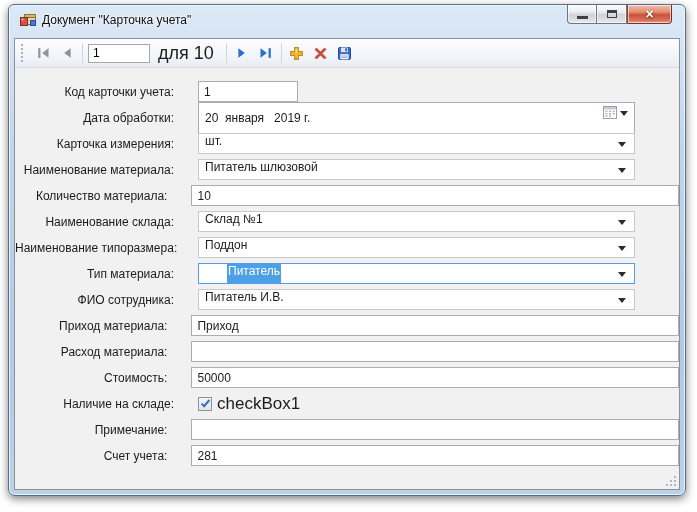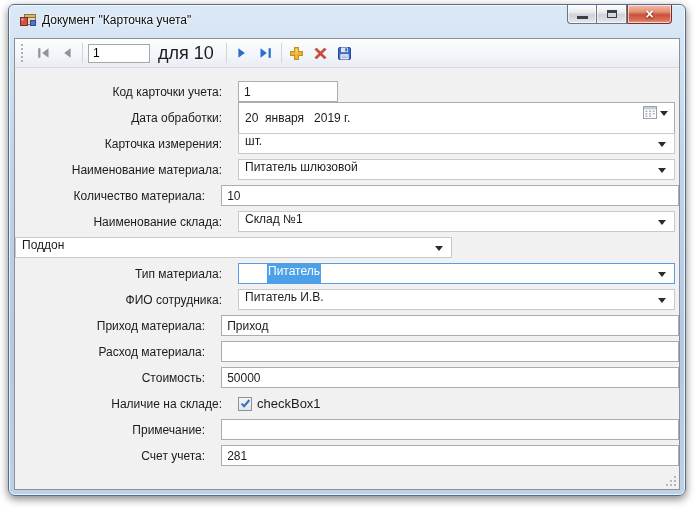--- a/index.html
+++ b/index.html
@@ -41,39 +41,39 @@
   .grip { width:4px; height:18px; border-left:2px dotted #a9b1bd; margin:0 6px 0 2px; }
   .tb-btn { width:24px; height:22px; display:flex; align-items:center; justify-content:center; border-radius:2px; }
   .tb-sep { width:1px; height:20px; background:#d2d5da; margin:0 3px; }
   .tb-input { width:62px; height:19px; border:1px solid #a3a7ae; background:#fff;
     font-family:"Liberation Sans", sans-serif; font-size:12px; padding:0 4px; margin:0 2px; }
   .tb-label { font-size:18px; color:#1c1c1c; margin:0 9px 0 6px; white-space:nowrap; }
 
   
   .fields { padding-top:13px; }
   .row { display:flex; align-items:center; height:21px; margin-bottom:5px; }
-  .lbl { width:183px; text-align:right; padding-right:16px; font-size:12px; color:#1b1b1b; white-space:nowrap;margin-left:40px; }
+  .lbl { width:183px; text-align:right; padding-right:24px; font-size:12px; color:#1b1b1b; white-space:nowrap; }
   .tbx { height:21px; width:508px; border:1px solid #abadb3; background:#fff;
     font-family:"Liberation Sans", sans-serif; font-size:12px; color:#1b1b1b; padding:0 5px; }
   .tbx.short { width:100px; }
   .combo { position:relative; width:437px; height:21px; background:#fff; border:1px solid #c7c9cc;
     display:flex; padding:0 24px 0 6px; font-size:12px; color:#1b1b1b; }
   .combo.focused { border-color:#569de5;padding-left:28px; }
   .combo .arrow { position:absolute; right:8px; top:8px; width:0; height:0;
     border-left:4px solid transparent; border-right:4px solid transparent; border-top:5px solid #2b2b2b; }
   .sel { background:#4ba0e8; color:#fff; padding:0 1px; }
   .datepicker { position:relative; width:437px; height:32px; background:#fff; border:1px solid #abadb3;
     display:flex; align-items:center; padding:0 40px 0 6px; font-size:12px; color:#1b1b1b; white-space:pre; }
   .dp-icons { position:absolute; right:6px; top:3px; display:flex; align-items:center; }
   .dp-arrow { width:0; height:0; border-left:4px solid transparent; border-right:4px solid transparent;
     border-top:5px solid #2b2b2b; margin-left:3px; margin-top:2px; }
   .cb-wrap { display:flex; align-items:center; }
   .cb { width:14px; height:14px; border:1px solid #8d9199; background:linear-gradient(#f5f5f5,#e2e6ea);
     display:flex; align-items:center; justify-content:center; margin-right:5px; }
-  .cb-label { font-size:13px; color:#1b1b1b; }
+  .cb-label { font-size:17px; color:#1b1b1b; }
   .resize-grip { position:absolute; right:2px; bottom:2px; opacity:.8; }
 </style>
 </head>
 <body>
 
 <div class="window">
 
   <div class="titlebar">
     <svg class="win-icon" viewBox="0 0 16 16">
       <rect x="4.5" y="2.5" width="11" height="10" fill="#ead9a0" stroke="#8a7340"></rect>
@@ -212,20 +212,21 @@
 
       <div class="row">
         <span class="lbl">Наименование склада:</span>
         <div class="combo">
           <span>Склад №1</span>
           <span class="arrow"></span>
         </div>
       </div>
 
       <div class="row">
+        <span class="lbl">Наименование типоразмера:</span>
         <div class="combo">
           <span>Поддон</span>
           <span class="arrow"></span>
         </div>
       </div>
 
       <div class="row">
         <span class="lbl">Тип материала:</span>
         <div class="combo focused">
           <span class="sel">Питатель</span>

